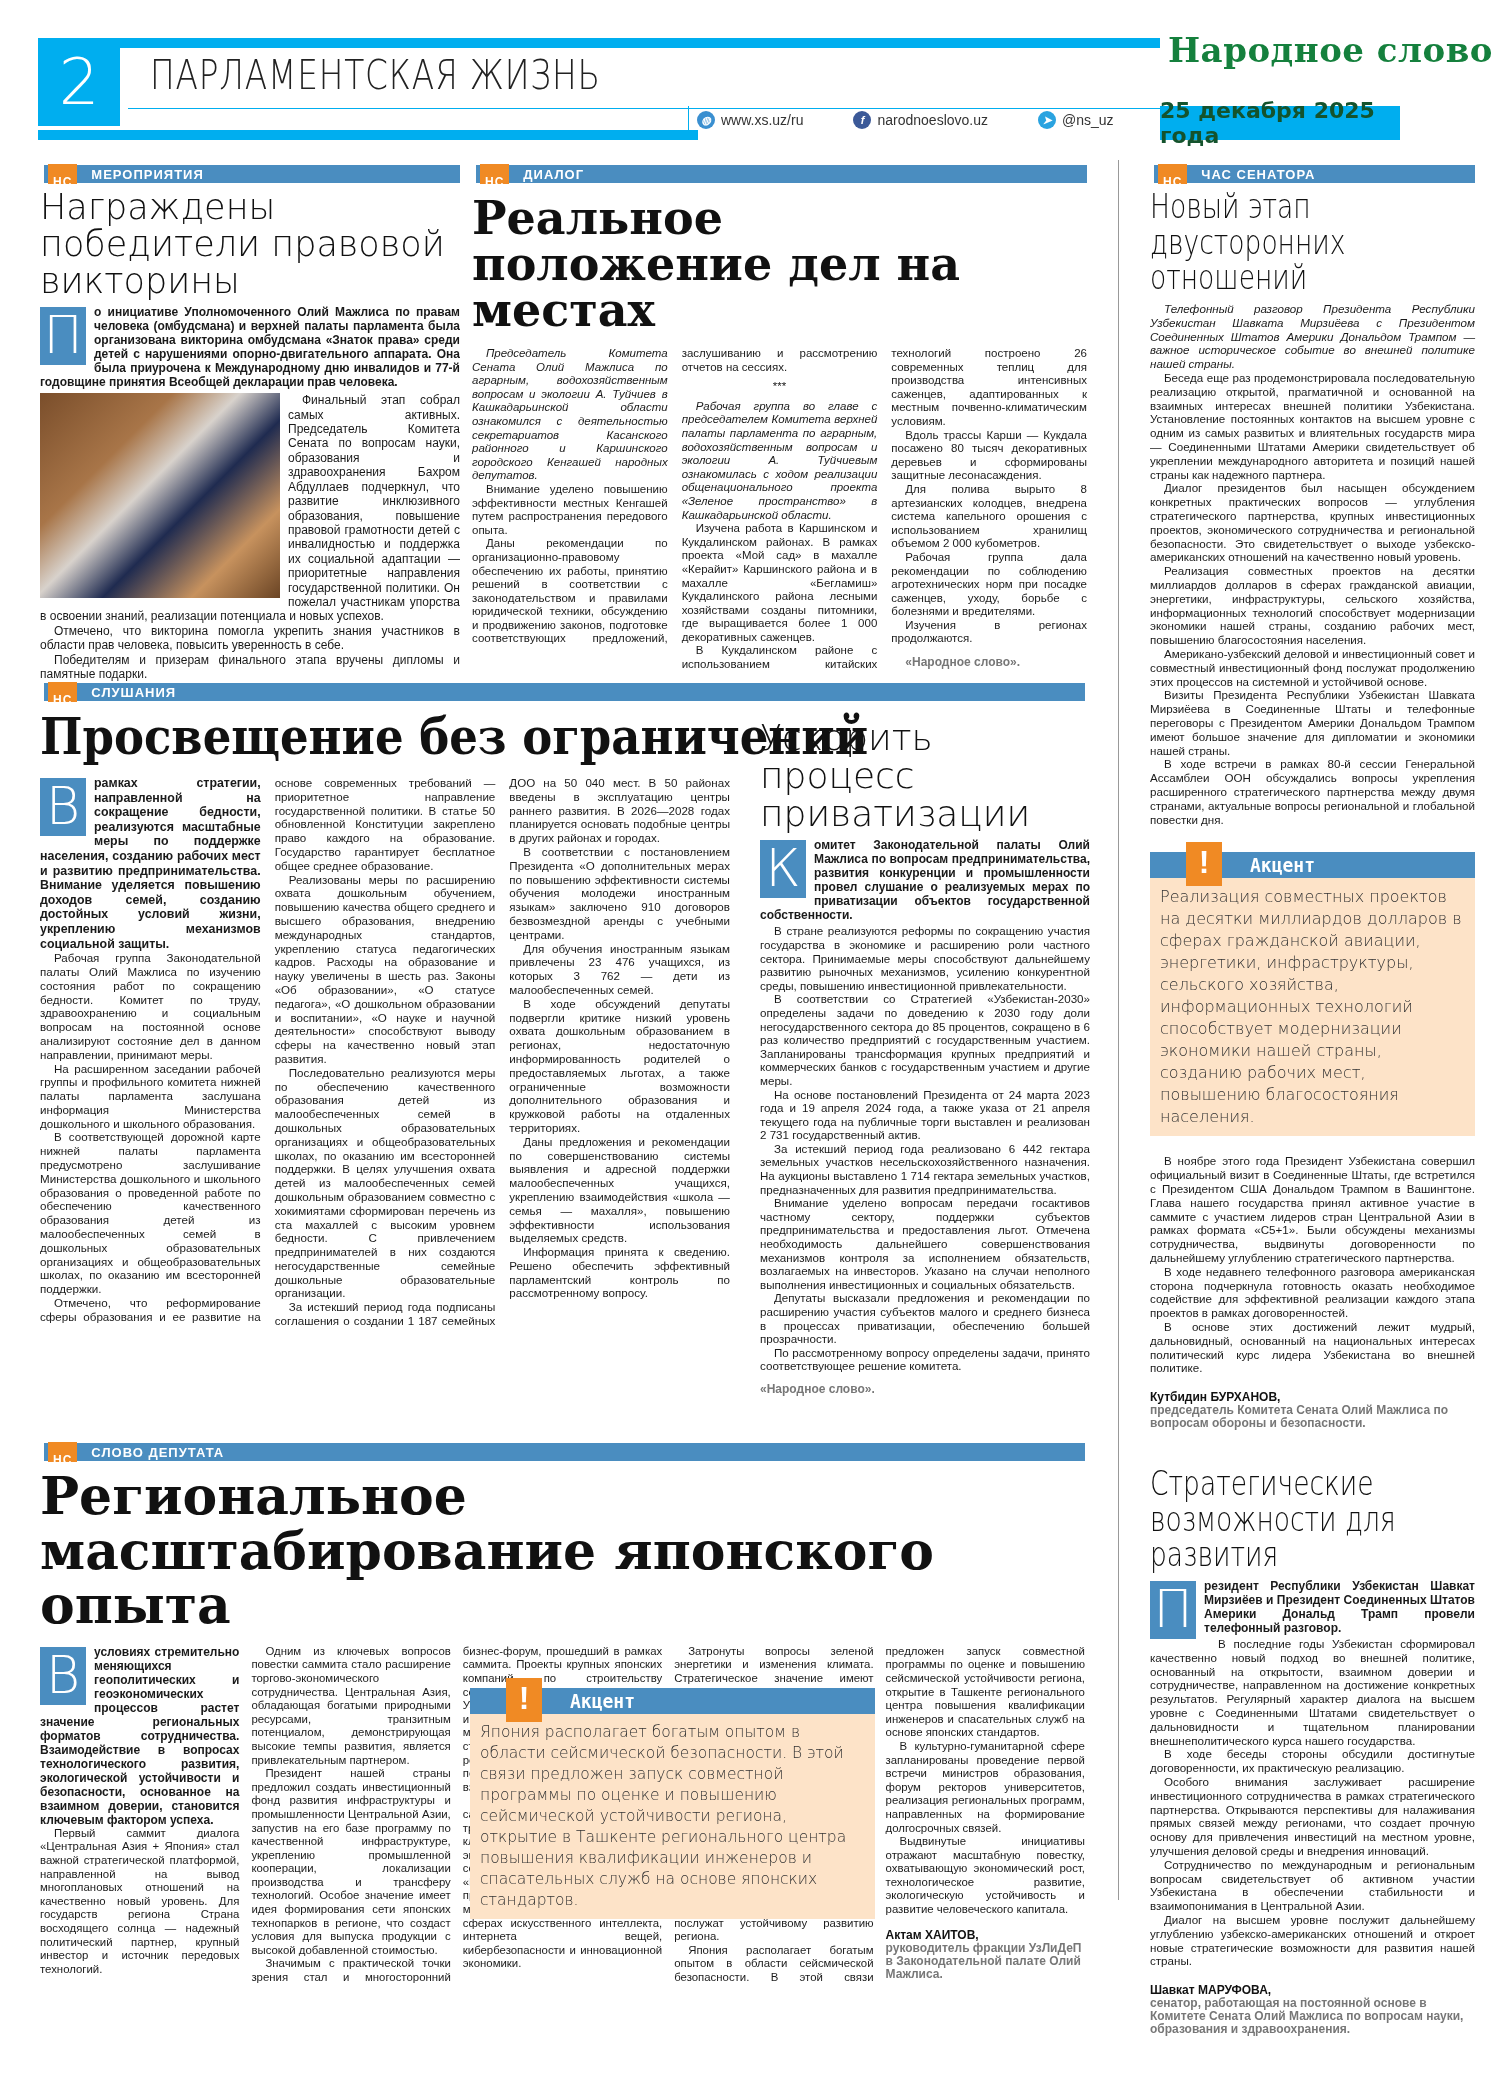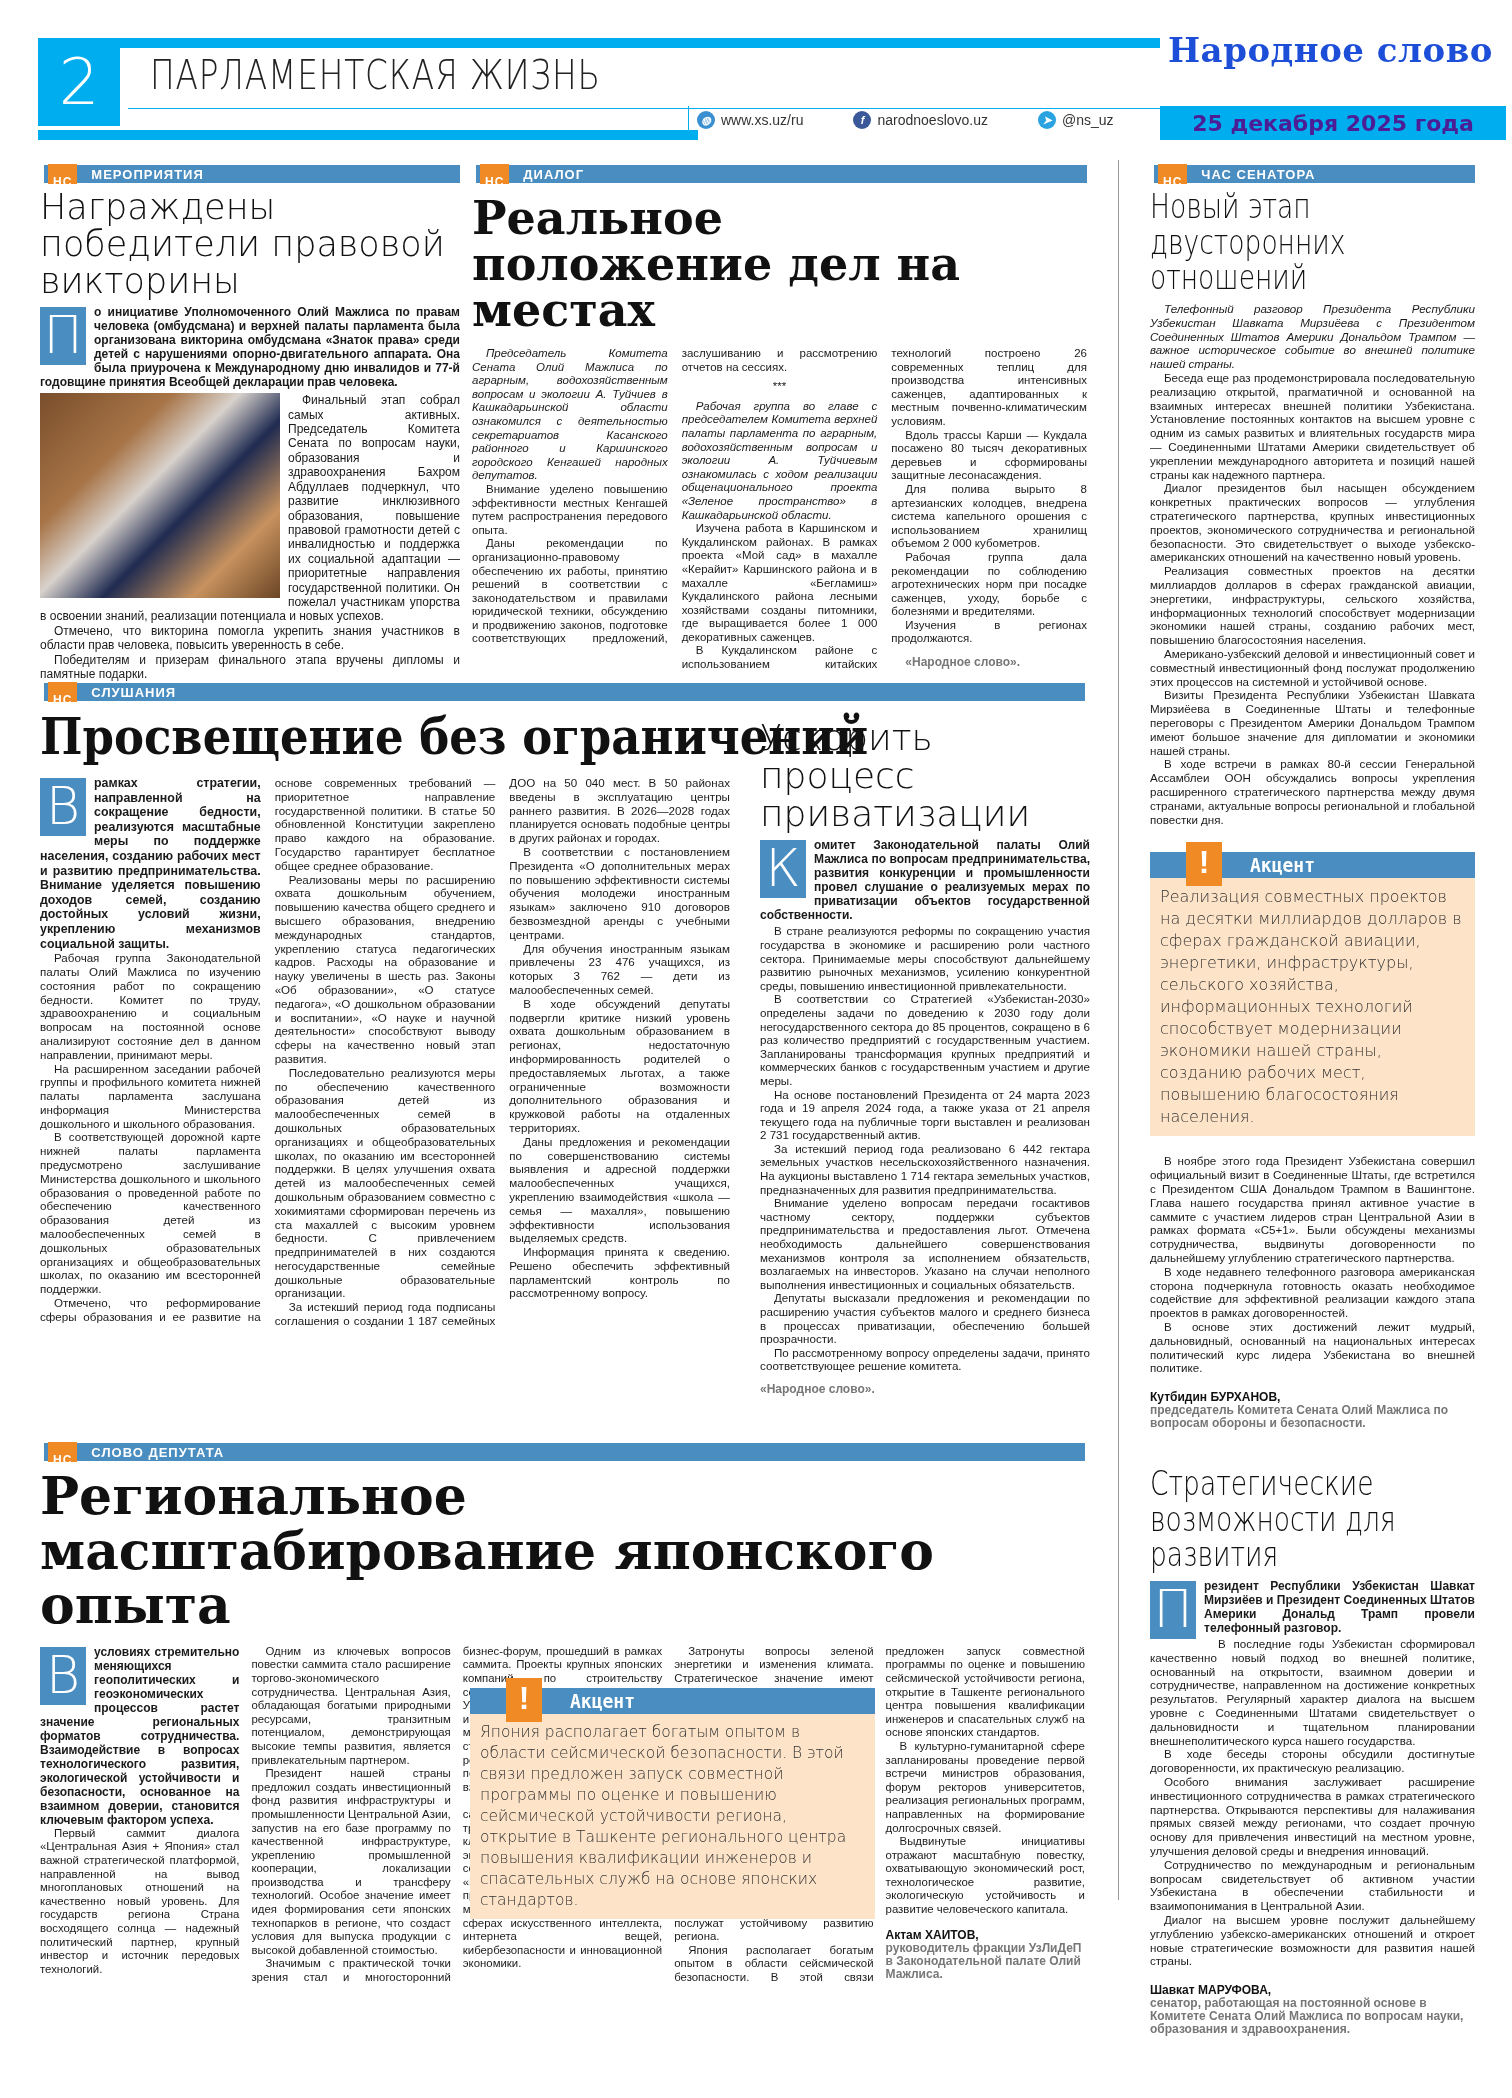--- a/index.html
+++ b/index.html
@@ -4,25 +4,25 @@
 <style>
 *{box-sizing:border-box;margin:0;padding:0}
 body{width:1512px;height:2098px;background:#fff;font-family:"Liberation Sans",sans-serif;color:#1a1a1a;position:relative;overflow:hidden}
 .abs{position:absolute}
 .cyan{background:#00aeef}
 .pagebox{left:38px;top:38px;width:82px;height:88px;color:#fff;font-size:64px;font-weight:300;text-align:center;line-height:88px;font-family:"DejaVu Sans",sans-serif}
 .toprule{left:120px;top:38px;width:1040px;height:10px}
 .section-title{left:150px;top:52px;font-size:40px;letter-spacing:1px;color:#222;font-family:"DejaVu Sans",sans-serif;font-weight:200;transform:scaleX(.82);transform-origin:left}
 .thinline{left:128px;top:108px;width:1040px;height:1px;background:#00aeef}
 .botrule{left:38px;top:130px;width:660px;height:10px}
-.logo{left:1168px;top:30px;font-family:"DejaVu Serif",serif;font-weight:bold;font-size:34px;color:#1d4ed8;letter-spacing:.5px}
+.logo{left:1168px;top:30px;font-family:"DejaVu Serif",serif;font-weight:bold;font-size:34px;color:#15803d;letter-spacing:.5px}
 .social{left:688px;top:106px;width:470px;height:28px;display:flex;align-items:center;font-size:14px;color:#333;border-left:1px solid #00aeef;padding-left:8px}
 .social span{display:flex;align-items:center;gap:6px;margin-right:50px}
 .ico{width:18px;height:18px;border-radius:50%;display:inline-flex;align-items:center;justify-content:center;color:#fff;font-size:11px;font-weight:bold}
-.datebar{left:1160px;top:106px;width:346px;height:34px;color:#4c1d95;font-weight:bold;font-size:22px;display:flex;align-items:center;justify-content:center;font-family:"DejaVu Sans",sans-serif;transform:none}
+.datebar{left:1160px;top:106px;width:240px;height:34px;color:#14532d;font-weight:bold;font-size:22px;display:flex;align-items:center;justify-content:center;font-family:"DejaVu Sans",sans-serif;transform:none}
 .rubric{height:18px;background:#4a8dc0;display:flex;align-items:center;color:#fff;font-weight:bold;font-size:13px;letter-spacing:1px}
 .rubric .stub{width:4px;height:18px;background:#4a8dc0;border-right:4px solid #fff;margin-right:4px}
 .rubric .ns{background:#f08a24;color:#fff;font-size:12px;padding:8px 5px;height:20px;line-height:20px;margin-right:14px}
 .h-sans{font-family:"DejaVu Sans",sans-serif;font-weight:200;color:#111;line-height:1.05}
 .h-serif{font-family:"DejaVu Serif",serif;color:#111;line-height:1}
 .col{font-size:11.2px;line-height:13.4px;text-align:justify;hyphens:auto}
 .col p{text-indent:14px}
 .lead{font-weight:bold;font-size:12px;line-height:14px;text-align:justify}
 .drop{float:left;background:#4a8dc0;color:#fff;font-size:52px;line-height:56px;width:46px;height:58px;text-align:center;margin:2px 8px 0 0;font-family:"DejaVu Sans",sans-serif;font-weight:200}
 .it{font-style:italic}

